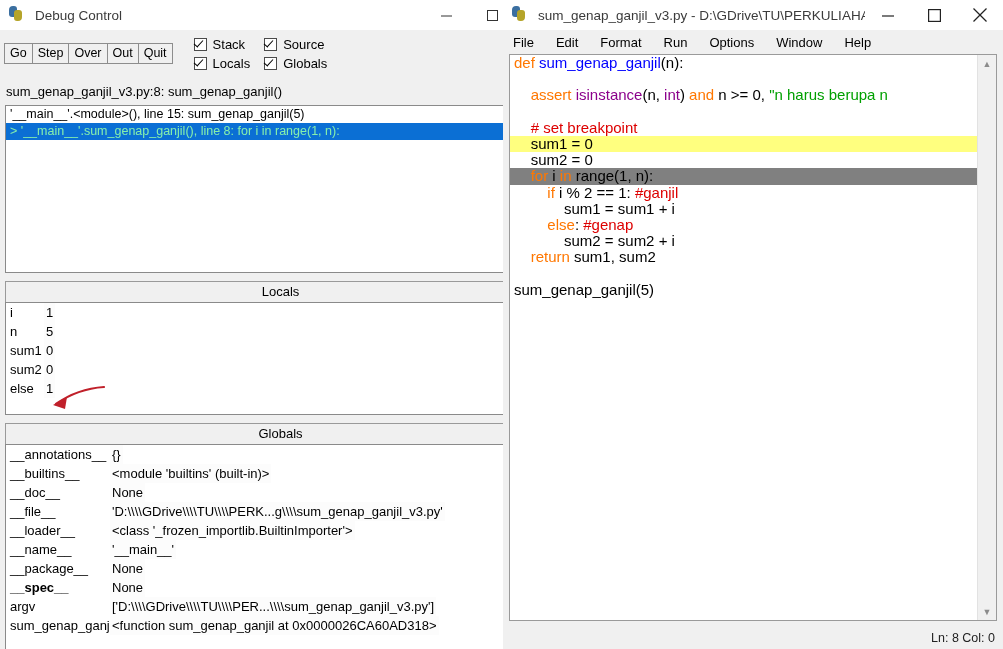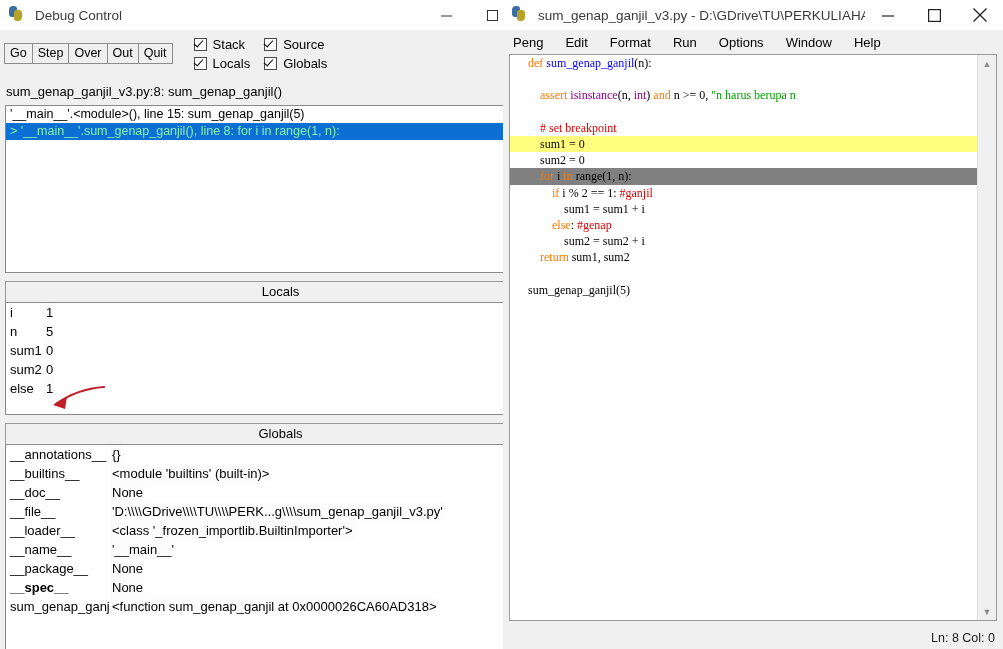--- a/index.html
+++ b/index.html
@@ -68,22 +68,22 @@
   
   #editor-window{left:503px;top:0;width:500px;height:649px;background:#f0f0f0;}
   .menubar{display:flex;align-items:center;height:24px;padding-left:10px;font-size:13px;background:#f0f0f0;}
   .menu-item{margin-right:22px;color:#000;}
   .code-area{
     position:absolute;left:6px;right:6px;top:54px;bottom:28px;
     background:#fff;border:1px solid #9a9a9a;box-sizing:border-box;overflow:hidden;
   }
   .code-scroll{position:absolute;left:0;top:0;right:18px;bottom:0;overflow:hidden;}
   .code-line{
-    font-family:Liberation Serif, serif;
-    font-size:12px;line-height:16.2px;white-space:pre;padding-left:18px;
+    font-family:Liberation Sans, sans-serif;
+    font-size:15px;line-height:16.2px;white-space:pre;padding-left:4px;
   }
   .code-line.hl-yellow{background:#ffff7f;}
   .code-line.hl-gray{background:#808080;}
   .kw{color:#ff7700;}
   .def{color:#0000ff;}
   .builtin{color:#8b008b;}
   .str{color:#00a000;}
   .cmt{color:#dd0000;}
   .statusbar{position:absolute;right:8px;bottom:4px;font-size:12.5px;color:#222;}
 
@@ -219,20 +219,24 @@
         </div>
         <div class="kv-row">
           <span class="kv-key" style="width: 104px;">__package__</span>
           <span class="kv-val">None</span>
         </div>
         <div class="kv-row">
           <span class="kv-key" style="width: 104px; font-weight: bold;">__spec__</span>
           <span class="kv-val">None</span>
         </div>
         <div class="kv-row">
+          <span class="kv-key" style="width: 104px;">argv</span>
+          <span class="kv-val">['D:\\\\GDrive\\\\TU\\\\PER...\\\\sum_genap_ganjil_v3.py']</span>
+        </div>
+        <div class="kv-row">
           <span class="kv-key" style="width: 104px;">sum_genap_ganjil</span>
           <span class="kv-val">&lt;function sum_genap_ganjil at 0x0000026CA60AD318&gt;</span>
         </div>
       </div>
     <div class="vscroll">
       <div class="arr">▲</div>
       <div class="arr bot">▼</div>
     </div>
   </div>
 
@@ -263,21 +267,21 @@
       <span class="win-btn">
         <svg width="14" height="14" viewBox="0 0 14 14">
             <line x1="0.5" y1="0.5" x2="13.5" y2="13.5" stroke="#222" stroke-width="1.2"></line>
             <line x1="13.5" y1="0.5" x2="0.5" y2="13.5" stroke="#222" stroke-width="1.2"></line>
           </svg>
       </span>
     </span>
   </div>
 
   <div class="menubar" id="editor-menubar">
-      <span class="menu-item">Peng</span>
+      <span class="menu-item">File</span>
       <span class="menu-item">Edit</span>
       <span class="menu-item">Format</span>
       <span class="menu-item">Run</span>
       <span class="menu-item">Options</span>
       <span class="menu-item">Window</span>
       <span class="menu-item">Help</span>
     </div>
 
   <div class="code-area">
     <div class="code-scroll" id="code-lines">

